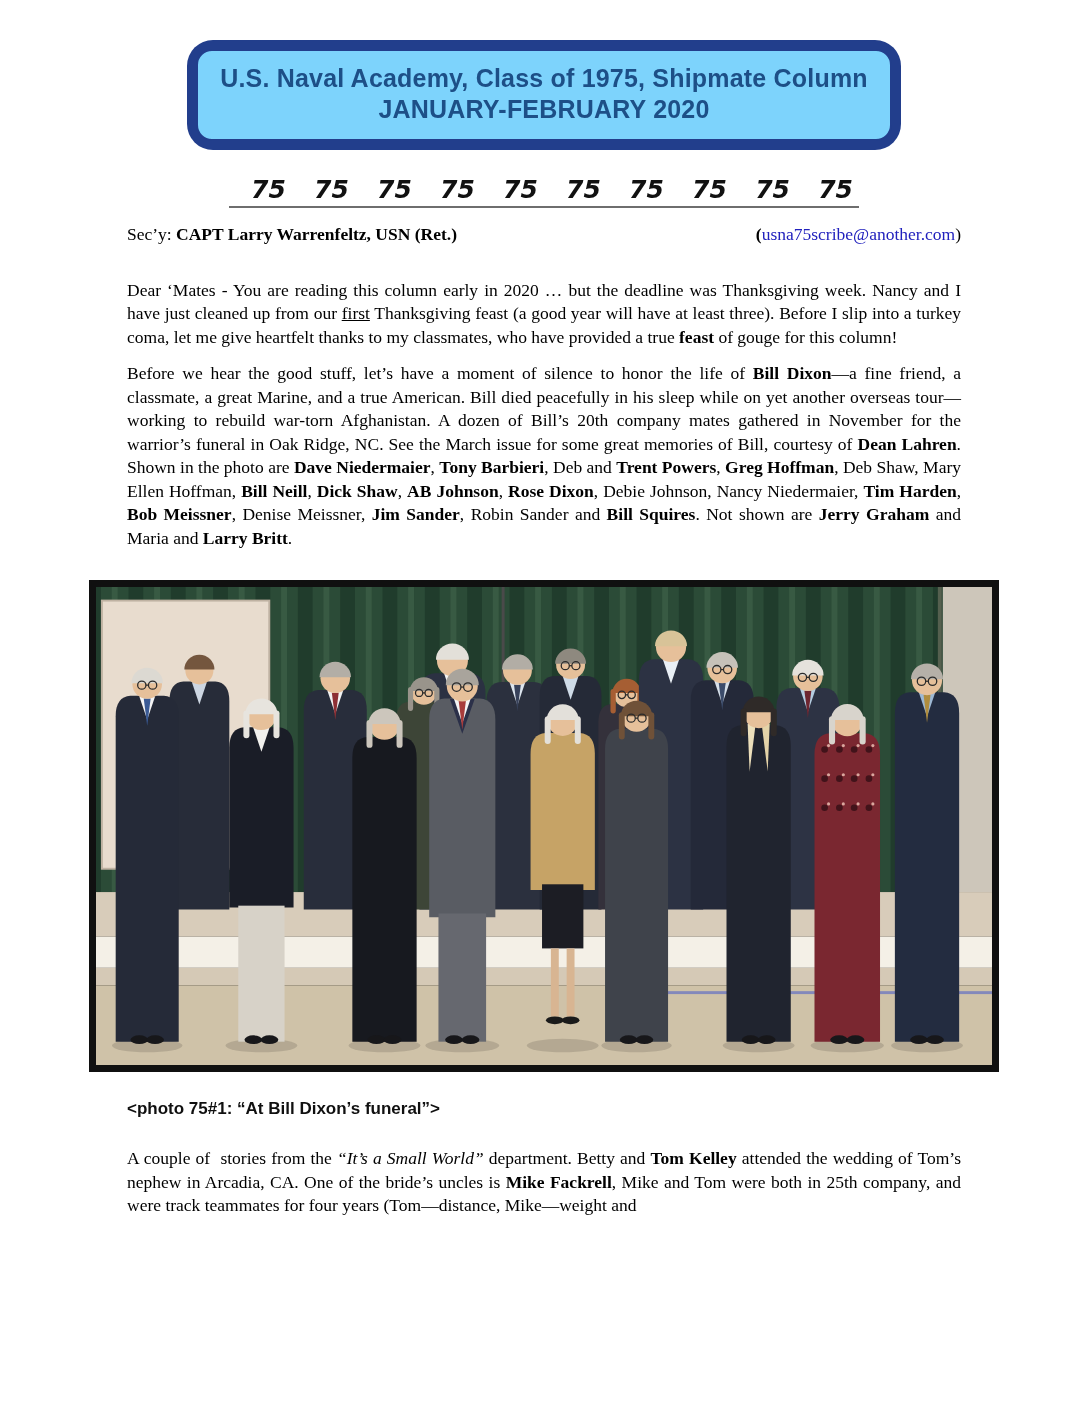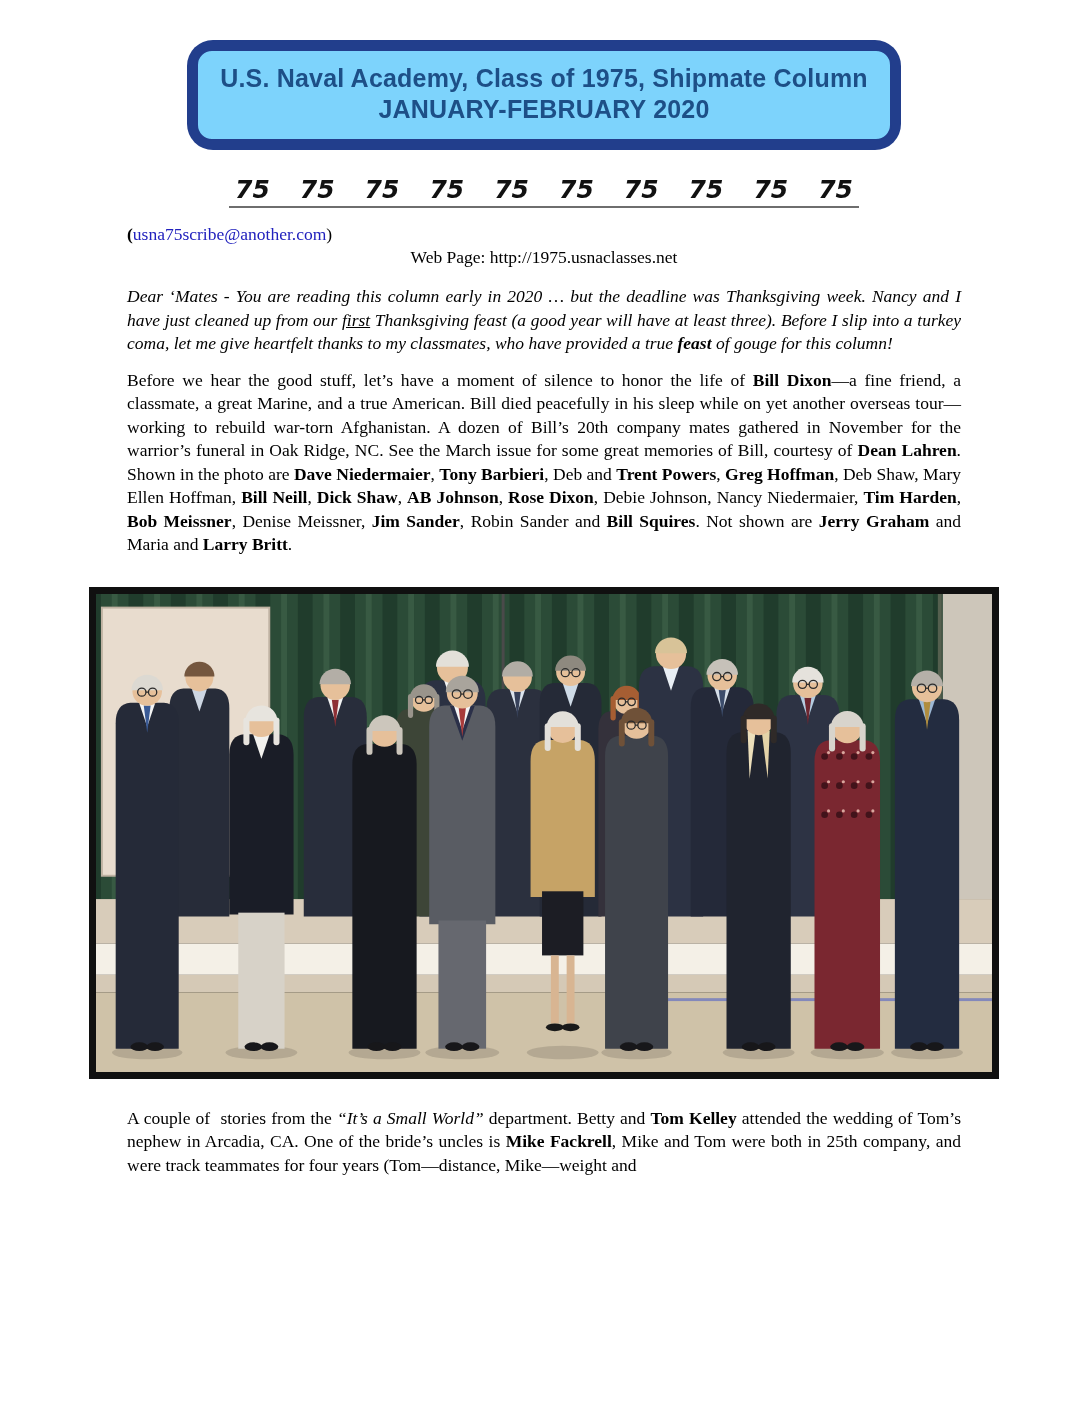--- a/index.html
+++ b/index.html
@@ -24,33 +24,33 @@
     letter-spacing:.2px;
   }
 
   
   .seventyfive-row{
     width:618px;margin:26px auto 0;display:flex;justify-content:space-between;
     border-bottom:2px solid #6e6e6e;padding:0 6px 3px;
   }
   .seventyfive-row span{
     font-family:"DejaVu Sans","Liberation Sans",sans-serif;
-    font-style:italic;font-weight:800;font-size:25px;line-height:27px;color:#111;
+    font-style:italic;font-weight:800;font-size:25px;line-height:27px;color:#111;margin-left:16px;
   }
 
   
   .contact{margin-top:15px;font-size:17.5px;line-height:22.5px;}
   .crow{display:flex;justify-content:space-between;white-space:pre-wrap;}
   .crow .b{font-weight:bold;}
   .email{color:#2121bd;}
   .webline{text-align:center;}
 
   
   .para{font-size:17.5px;line-height:23.5px;text-align:justify;white-space:pre-wrap;}
-  .p1{margin-top:17px;font-style:italic;}
+  .p1{margin-top:33px;}
   .p2{margin-top:13px;}
   .p3{margin-top:28px;}
   .para .rb{font-weight:bold;}
   .para .ri{font-style:italic;}
   .para .ru{text-decoration:underline;}
 
   
   .photo-frame{
     width:910px;height:492px;margin:30px auto 0;background:#101010;
     padding:7px;box-sizing:border-box;
@@ -84,24 +84,22 @@
     <span>75</span>
     <span>75</span>
     <span>75</span>
     <span>75</span>
   </div>
 
 <div class="content">
 
   <div class="contact">
     <div class="crow">
+      <span><span>Sec’y: </span><span class="b">CAPT Larry Warrenfeltz, USN (Ret.)</span></span>
       <span><span class="b">(</span><span class="email">usna75scribe@another.com</span><span>)</span></span>
-    </div>
-    <div class="webline">
-      <span>Web Page: http://1975.usnaclasses.net</span>
     </div>
   </div>
 
   <div class="para p1"><span>Dear ‘Mates - You are reading this column early in 2020 … but the deadline was Thanksgiving week. Nancy and I have just cleaned up from our </span><span class="ru">first</span><span> Thanksgiving feast (a good year will have at least three). Before I slip into a turkey coma, let me give heartfelt thanks to my classmates, who have provided a true </span><span class="rb">feast</span><span> of gouge for this column!</span></div>
   <div class="para p2"><span>Before we hear the good stuff, let’s have a moment of silence to honor the life of </span><span class="rb">Bill Dixon</span><span>—a fine friend, a classmate, a great Marine, and a true American. Bill died peacefully in his sleep while on yet another overseas tour—working to rebuild war-torn Afghanistan. A dozen of Bill’s 20th company mates gathered in November for the warrior’s funeral in Oak Ridge, NC. See the March issue for some great memories of Bill, courtesy of </span><span class="rb">Dean Lahren</span><span>. Shown in the photo are </span><span class="rb">Dave Niedermaier</span><span>, </span><span class="rb">Tony Barbieri</span><span>, Deb and </span><span class="rb">Trent Powers</span><span>, </span><span class="rb">Greg Hoffman</span><span>, Deb Shaw, Mary Ellen Hoffman, </span><span class="rb">Bill Neill</span><span>, </span><span class="rb">Dick Shaw</span><span>, </span><span class="rb">AB Johnson</span><span>, </span><span class="rb">Rose Dixon</span><span>, Debie Johnson, Nancy Niedermaier, </span><span class="rb">Tim Harden</span><span>, </span><span class="rb">Bob Meissner</span><span>, Denise Meissner, </span><span class="rb">Jim Sander</span><span>, Robin Sander and </span><span class="rb">Bill Squires</span><span>. Not shown are </span><span class="rb">Jerry Graham</span><span> and Maria and </span><span class="rb">Larry Britt</span><span>.</span></div>
 </div>
 
 <div class="photo-frame">
   <svg id="photo-svg" viewBox="0 0 910 492" preserveAspectRatio="none">
       <rect x="0" y="0" width="910" height="314" fill="#2b4b37"></rect>
@@ -333,15 +331,16 @@
       <circle cx="844" cy="96" r="15.3" fill="#e6c09a"></circle>
       <path d="M 827.7 95 a 16.3 16.3 0 0 1 32.6 0 z" fill="#b5b0a8"></path>
       <circle cx="838.39" cy="97" r="4.284000000000001" fill="none" stroke="#2b2b2b" stroke-width="1.3"></circle>
       <circle cx="849.61" cy="97" r="4.284000000000001" fill="none" stroke="#2b2b2b" stroke-width="1.3"></circle>
       <line x1="842.572" y1="97" x2="845.428" y2="97" stroke="#2b2b2b" stroke-width="1.3"></line>
     </svg>
 </div>
 
 <div class="content">
 
+  <div class="caption">&lt;photo 75#1: “At Bill Dixon’s funeral”&gt;</div>
 
   <div class="para p3"><span>A couple of &nbsp;stories from the </span><span class="ri">“It’s a Small World”</span><span> department. Betty and </span><span class="rb">Tom Kelley</span><span> attended the wedding of Tom’s nephew in Arcadia, CA. One of the bride’s uncles is </span><span class="rb">Mike Fackrell</span><span>, Mike and Tom were both in 25th company, and were track teammates for four years (Tom—distance, Mike—weight and</span></div>
 </div>
 
 </body></html>

